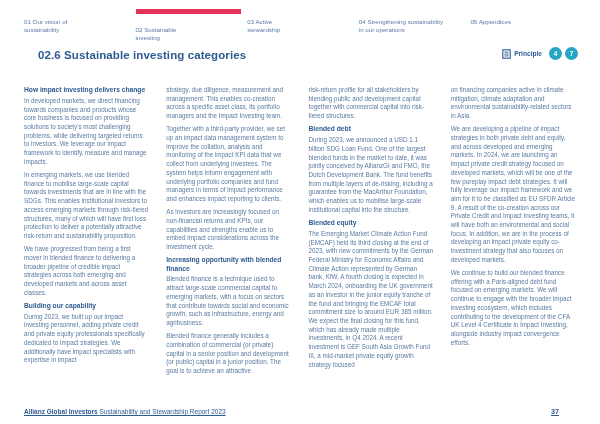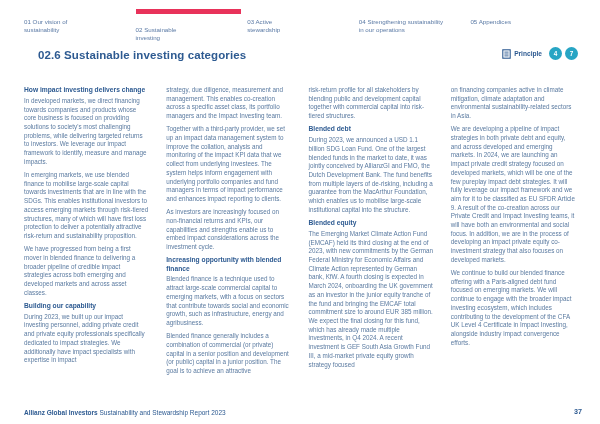--- a/index.html
+++ b/index.html
@@ -26,22 +26,22 @@
 
   
   .content { position:absolute; left:24px; top:86px; width:552px; display:grid;
              grid-template-columns:repeat(4,1fr); column-gap:17px;
              font-size:6.3px; line-height:8.7px; color:#5a7aa0; }
   .col p { margin:0 0 4.5px; }
   .col h3 { font-size:6.7px; line-height:8.4px; font-weight:bold; color:#2d5a91; margin:2.5px 0 2.5px; }
   .col h3:first-child { margin-top:0; }
 
   
-  .footer { position:absolute; left:24px; right:18px; bottom:8px; display:flex;
-            justify-content:space-between; align-items:flex-end; font-size:6.5px; color:#2d5a91; }
+  .footer { position:absolute; left:24px; right:41px; bottom:8px; display:flex;
+            justify-content:space-between; align-items:center; font-size:6.5px; color:#2d5a91;text-decoration:underline; }
   .footer .brand { font-weight:bold; }
   .footer .page-num { font-weight:bold; font-size:7.2px; }
 </style>
 </head>
 <body>
 
 <div class="page">
 
   <nav class="nav">
     <div class="nav-item">01 Our vision of

